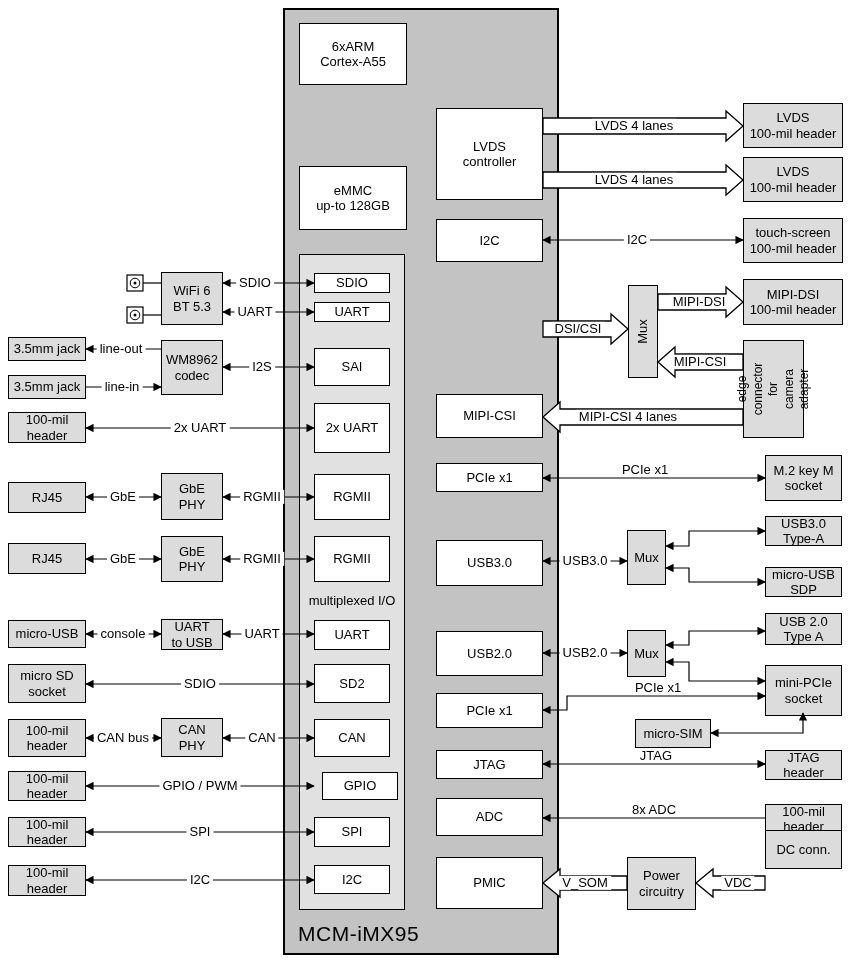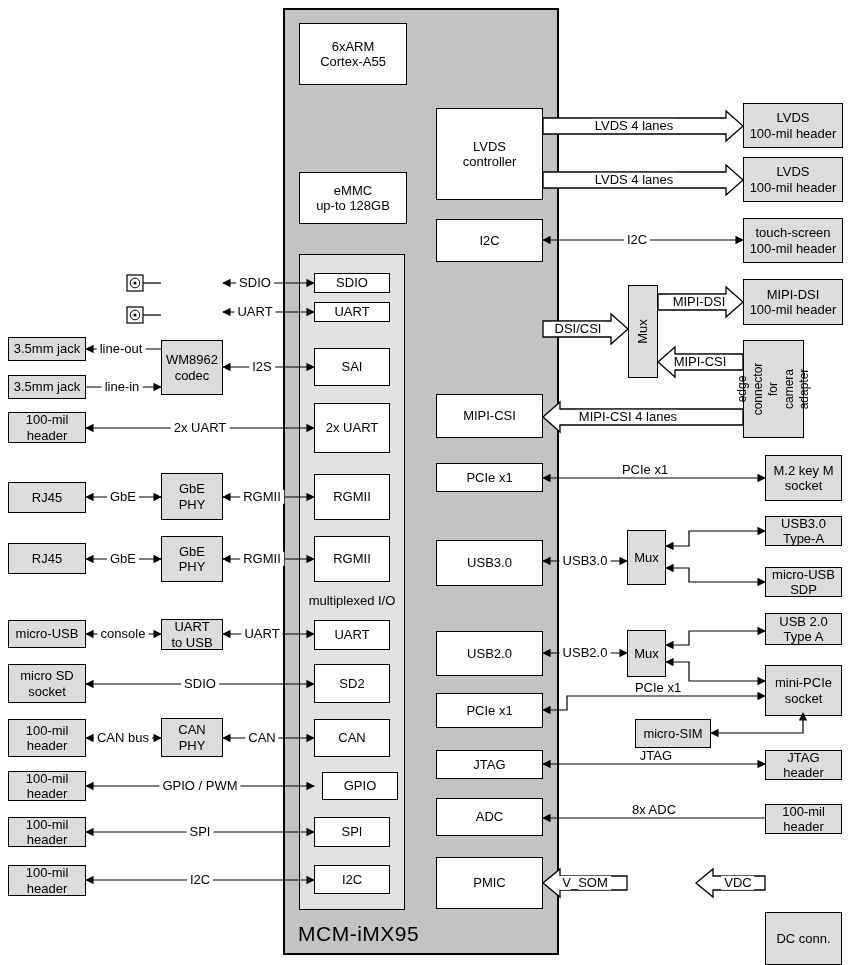--- a/index.html
+++ b/index.html
@@ -26,21 +26,21 @@
 
 <div id="canvas">
 
   <div class="module" style="left:283px;top:8px;width:276px;height:947px"></div>
   <div class="panel" style="left:299px;top:254px;width:106px;height:656px"></div>
   <span class="panel-label" style="left:299px;top:593px;width:106px">multiplexed I/O</span>
   <span class="module-title" style="left:298px;top:922px">MCM-iMX95</span>
 
   <div class="box" style="left:299px;top:23px;width:108px;height:62px">6xARM
 Cortex-A55</div>
-  <div class="box" style="left:299px;top:172px;width:108px;height:52px">eMMC
+  <div class="box" style="left:299px;top:166px;width:108px;height:64px">eMMC
 up-to 128GB</div>
 
   <div class="box" style="left:436px;top:108px;width:107px;height:92px">LVDS
 controller</div>
   <div class="box" style="left:436px;top:219px;width:107px;height:43px">I2C</div>
   <div class="box" style="left:436px;top:394px;width:107px;height:44px">MIPI-CSI</div>
   <div class="box" style="left:436px;top:463px;width:107px;height:29px">PCIe x1</div>
   <div class="box" style="left:436px;top:540px;width:107px;height:46px">USB3.0</div>
   <div class="box" style="left:436px;top:631px;width:107px;height:45px">USB2.0</div>
   <div class="box" style="left:436px;top:693px;width:107px;height:35px">PCIe x1</div>
@@ -72,20 +72,22 @@
 socket</div>
   <div class="box gray" style="left:8px;top:719px;width:78px;height:38px">100-mil
 header</div>
   <div class="box gray" style="left:8px;top:771px;width:78px;height:30px">100-mil
 header</div>
   <div class="box gray" style="left:8px;top:817px;width:78px;height:30px">100-mil
 header</div>
   <div class="box gray" style="left:8px;top:865px;width:78px;height:31px">100-mil
 header</div>
 
+  <div class="box gray" style="left:161px;top:272px;width:62px;height:53px">WiFi 6
+BT 5.3</div>
   <div class="box gray" style="left:161px;top:340px;width:62px;height:55px">WM8962
 codec</div>
   <div class="box gray" style="left:161px;top:473px;width:62px;height:47px">GbE
 PHY</div>
   <div class="box gray" style="left:161px;top:536px;width:62px;height:46px">GbE
 PHY</div>
   <div class="box gray" style="left:161px;top:619px;width:62px;height:31px">UART
 to USB</div>
   <div class="box gray" style="left:161px;top:718px;width:62px;height:39px">CAN
 PHY</div>
@@ -110,26 +112,28 @@
 SDP</div>
   <div class="box gray" style="left:765px;top:613px;width:77px;height:32px">USB 2.0
 Type A</div>
   <div class="box gray" style="left:765px;top:665px;width:77px;height:51px">mini-PCIe
 socket</div>
   <div class="box gray" style="left:635px;top:719px;width:76px;height:29px">micro-SIM</div>
   <div class="box gray" style="left:765px;top:750px;width:77px;height:30px">JTAG
 header</div>
   <div class="box gray" style="left:765px;top:804px;width:77px;height:30px">100-mil
 header</div>
-  <div class="box gray" style="left:765px;top:912px;width:77px;height:53px">DC conn.</div>
+  <div class="box gray" style="left:765px;top:830px;width:77px;height:39px">DC conn.</div>
 
   <div class="box gray vertbox" style="left:628px;top:285px;width:30px;height:93px">
       <span class="vert">Mux</span></div>
   <div class="box gray" style="left:627px;top:530px;width:39px;height:55px">Mux</div>
   <div class="box gray" style="left:627px;top:630px;width:39px;height:47px">Mux</div>
+  <div class="box gray" style="left:627px;top:857px;width:69px;height:53px">Power
+circuitry</div>
 
   <svg class="overlay" width="850" height="965" viewBox="0 0 850 965">
     <defs>
       <marker id="ah" viewBox="0 0 10 10" refX="9" refY="5" markerWidth="8" markerHeight="7" orient="auto-start-reverse">
           <path d="M0,0 L10,5 L0,10 z" fill="#000"></path>
         </marker>
     </defs>
     <g stroke="#000" stroke-width="1.2" fill="none">
 
       <path d="M143 283 H161"></path>

